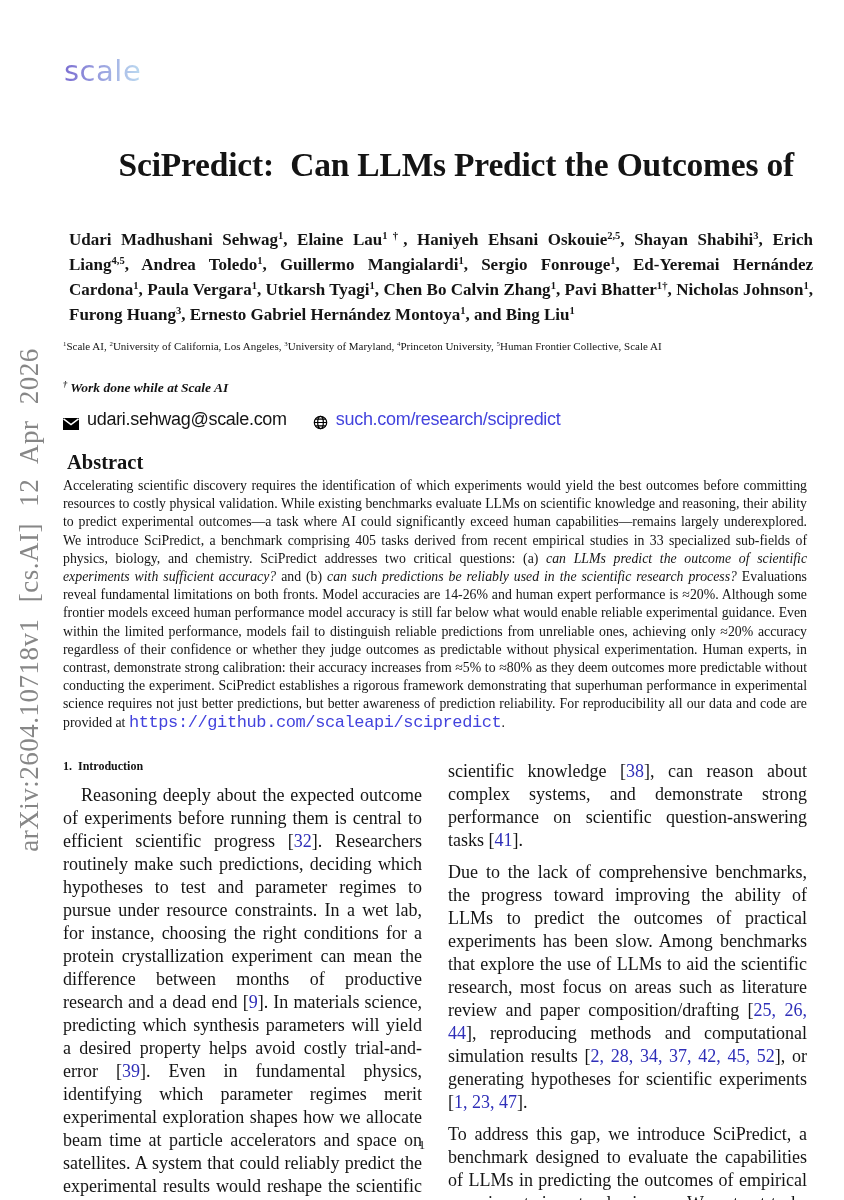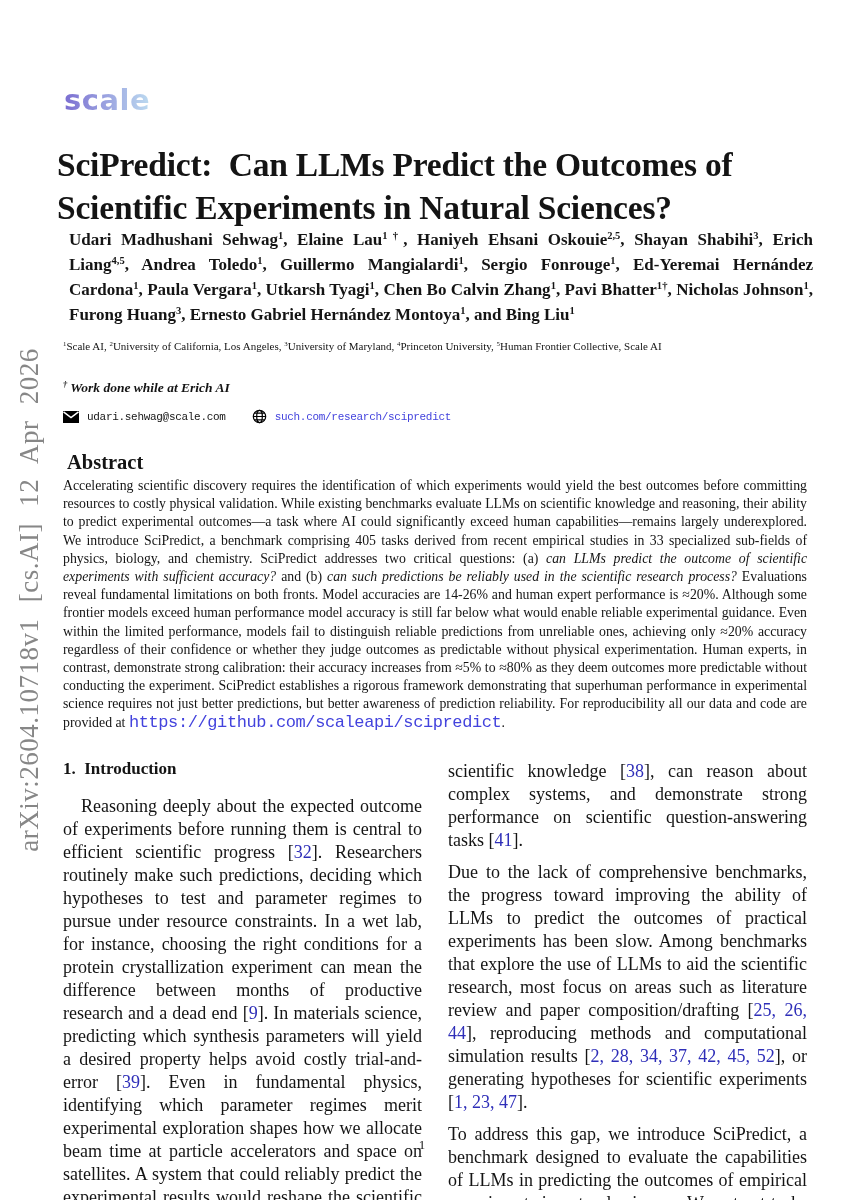--- a/index.html
+++ b/index.html
@@ -12,30 +12,30 @@
   .arxiv-banner {
     position:absolute; left:14px; top:892px; width:584px;
     transform:rotate(-90deg); transform-origin:0 0;
     font-size:27px; color:var(--banner,#878787);
     text-align:center; word-spacing:9px; letter-spacing:0.5px;
     white-space:nowrap;
   }
 
   .logo {
     position:absolute; left:64px; top:54px;
-    font-family:"DejaVu Sans", sans-serif; font-size:29px; font-weight:700;
+    font-family:"DejaVu Sans", sans-serif; font-size:29px; font-weight:400;
     letter-spacing:0.5px;
     background:linear-gradient(90deg, var(--logo-start,#7b6ed1), var(--logo-end,#bcdaf0));
-    -webkit-background-clip:text; background-clip:text; color:transparent;margin-top:29px;
+    -webkit-background-clip:text; background-clip:text; color:transparent;
   }
 
   .title {
-    position:absolute; left:57px; top:121px; width:744px;
+    position:absolute; left:50px; top:121px; width:744px;
     font-size:33.5px; font-weight:bold; line-height:43px;
-    white-space:pre-wrap; letter-spacing:-0.2px;
+    white-space:pre-wrap; letter-spacing:-0.2px;text-align:right;
   }
 
   .authors {
     position:absolute; left:69px; top:227px; width:744px;
     font-size:17px; font-weight:bold; line-height:25px; text-align:justify;
     margin:0;
   }
   sup { font-size:62%; vertical-align:baseline; position:relative; top:-0.55em; line-height:0; }
 
   .affils {
@@ -43,22 +43,22 @@
     font-size:11px; line-height:19.5px; margin:0;
   }
 
   .footnote {
     position:absolute; left:63px; top:380px; width:744px;
     font-size:13.5px; font-weight:bold; font-style:italic; margin:0;
   }
 
   .contact {
     position:absolute; left:63px; top:409px; width:744px;
-    font-family:Liberation Mono, monospace; font-size:11px;
-    display:flex; align-items:center; letter-spacing:-0.3px;
+    font-family:Liberation Sans, sans-serif; font-size:18px;
+    display:flex; align-items:flex-end; letter-spacing:-0.3px;
   }
   .contact .icon { display:inline-flex; margin-right:8px; }
   .contact .spacer { display:inline-block; width:26px; }
   .contact .url { color:var(--link,#4343dd); text-decoration:none; }
 
   .abstract-h {
     position:absolute; left:63px; top:447px;
     font-size:20.5px; font-weight:bold; margin:4px;
   }
   .abstract-body {
@@ -71,21 +71,21 @@
   .i { font-style:italic; }
   .linkmono {
     font-family:"Liberation Mono", monospace; color:var(--link,#4343dd);
     font-size:17px; letter-spacing:-0.4px;
   }
 
   .cols {
     position:absolute; left:63px; top:757px; width:744px;
     display:grid; grid-template-columns:1fr 1fr; column-gap:26px;
   }
-  .intro-h { font-size:17px; font-weight:bold; margin:2px 0 16px 0; white-space:pre-wrap; }
+  .intro-h { font-size:12px; font-weight:bold; margin:2px 0 10px 0; white-space:pre-wrap; }
   .para {
     font-size:18px; line-height:23px; text-align:justify;
     margin:0 0 9px 0; hyphens:auto;
   }
   .indent { text-indent:18px; }
   .col2 .para:first-child { margin-top:3px; }
 
   .pageno {
     position:absolute; left:0; right:0; top:1137px; text-align:center;
     font-size:13px;
@@ -93,27 +93,27 @@
 </style>
 </head>
 <body>
 
 <div class="page">
 
   <div class="arxiv-banner">arXiv:2604.10718v1 [cs.AI] 12 Apr 2026</div>
 
   <div class="logo">scale</div>
 
-  <h1 class="title"><span>SciPredict:  Can LLMs Predict the Outcomes of</span><br><span>Scientific Experiments in Natural Sciences?</span></h1>
+  <h1 class="title"><span>SciPredict:  Can LLMs Predict the Outcomes of</span><br></h1>
 
   <p class="authors"><span>Udari Madhushani Sehwag</span><sup>1</sup>, <span>Elaine Lau</span><sup>1†</sup>, <span>Haniyeh Ehsani Oskouie</span><sup>2,5</sup>, <span>Shayan Shabihi</span><sup>3</sup>, <span>Erich Liang</span><sup>4,5</sup>, <span>Andrea Toledo</span><sup>1</sup>, <span>Guillermo Mangialardi</span><sup>1</sup>, <span>Sergio Fonrouge</span><sup>1</sup>, <span>Ed-Yeremai Hernández Cardona</span><sup>1</sup>, <span>Paula Vergara</span><sup>1</sup>, <span>Utkarsh Tyagi</span><sup>1</sup>, <span>Chen Bo Calvin Zhang</span><sup>1</sup>, <span>Pavi Bhatter</span><sup>1†</sup>, <span>Nicholas Johnson</span><sup>1</sup>, <span>Furong Huang</span><sup>3</sup>, <span>Ernesto Gabriel Hernández Montoya</span><sup>1</sup>, and <span>Bing Liu</span><sup>1</sup></p>
 
   <p class="affils"><sup>1</sup><span>Scale AI, </span><sup>2</sup><span>University of California, Los Angeles, </span><sup>3</sup><span>University of Maryland, </span><sup>4</sup><span>Princeton University, </span><sup>5</sup><span>Human Frontier Collective, Scale AI</span></p>
 
-  <p class="footnote"><sup>†</sup><span> Work done while at Erich AI</span></p>
+  <p class="footnote"><sup>†</sup><span> Work done while at Scale AI</span></p>
 
   <div class="contact">
     <span class="icon">
       <svg width="16" height="12" viewBox="0 0 16 12">
           <rect x="0" y="0" width="16" height="12" fill="#000"></rect>
           <path d="M0.5 0.8l7.5 5.7 7.5-5.7" stroke="#fff" stroke-width="1.5" fill="none"></path>
         </svg>
     </span>
     <span class="email">udari.sehwag@scale.com</span>
     <span class="spacer"></span>

